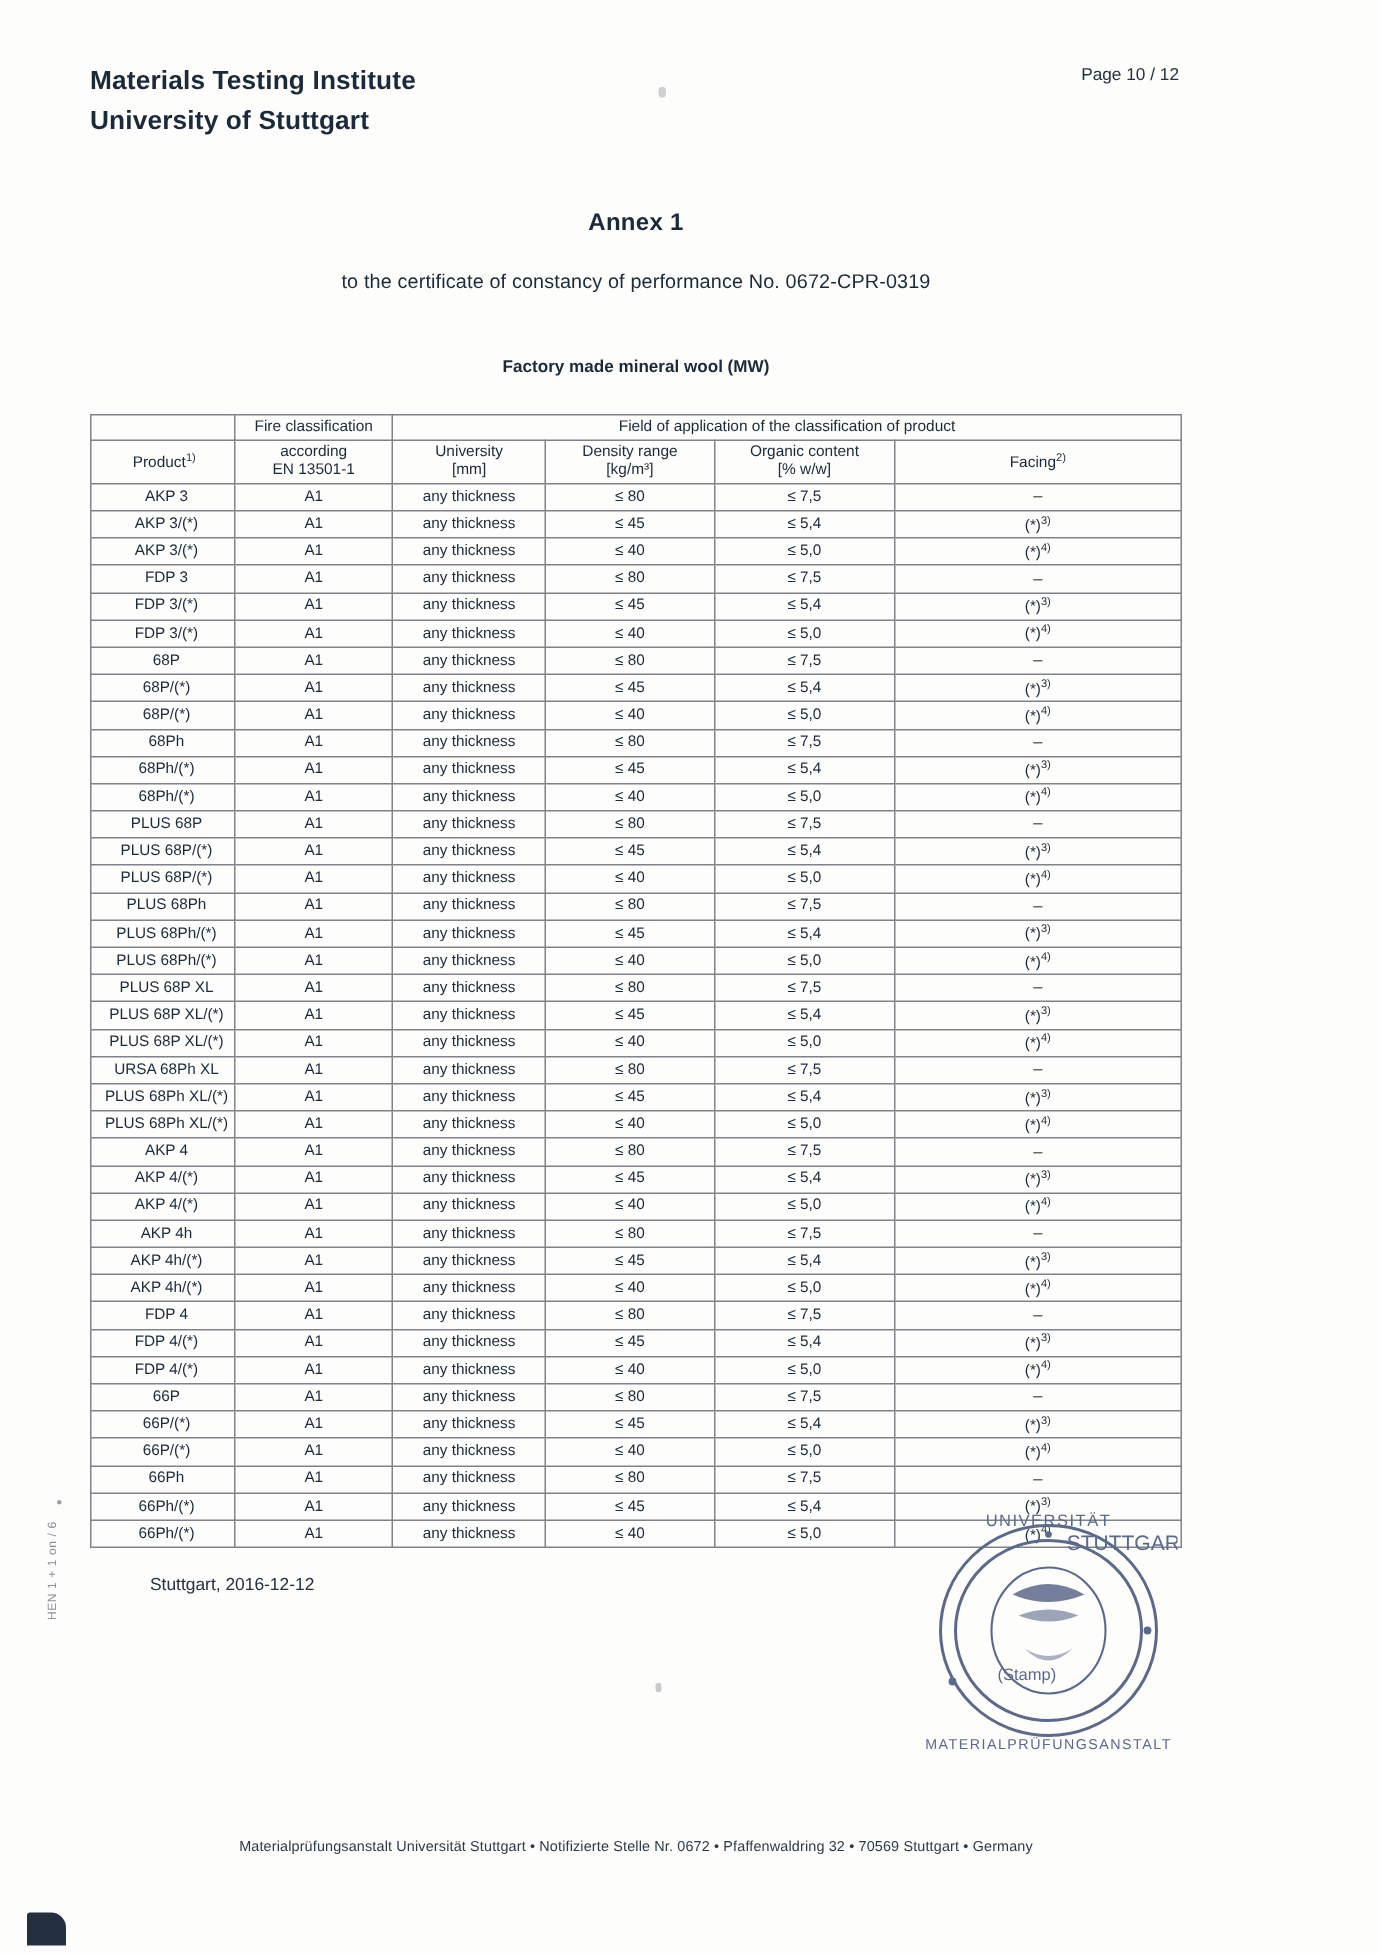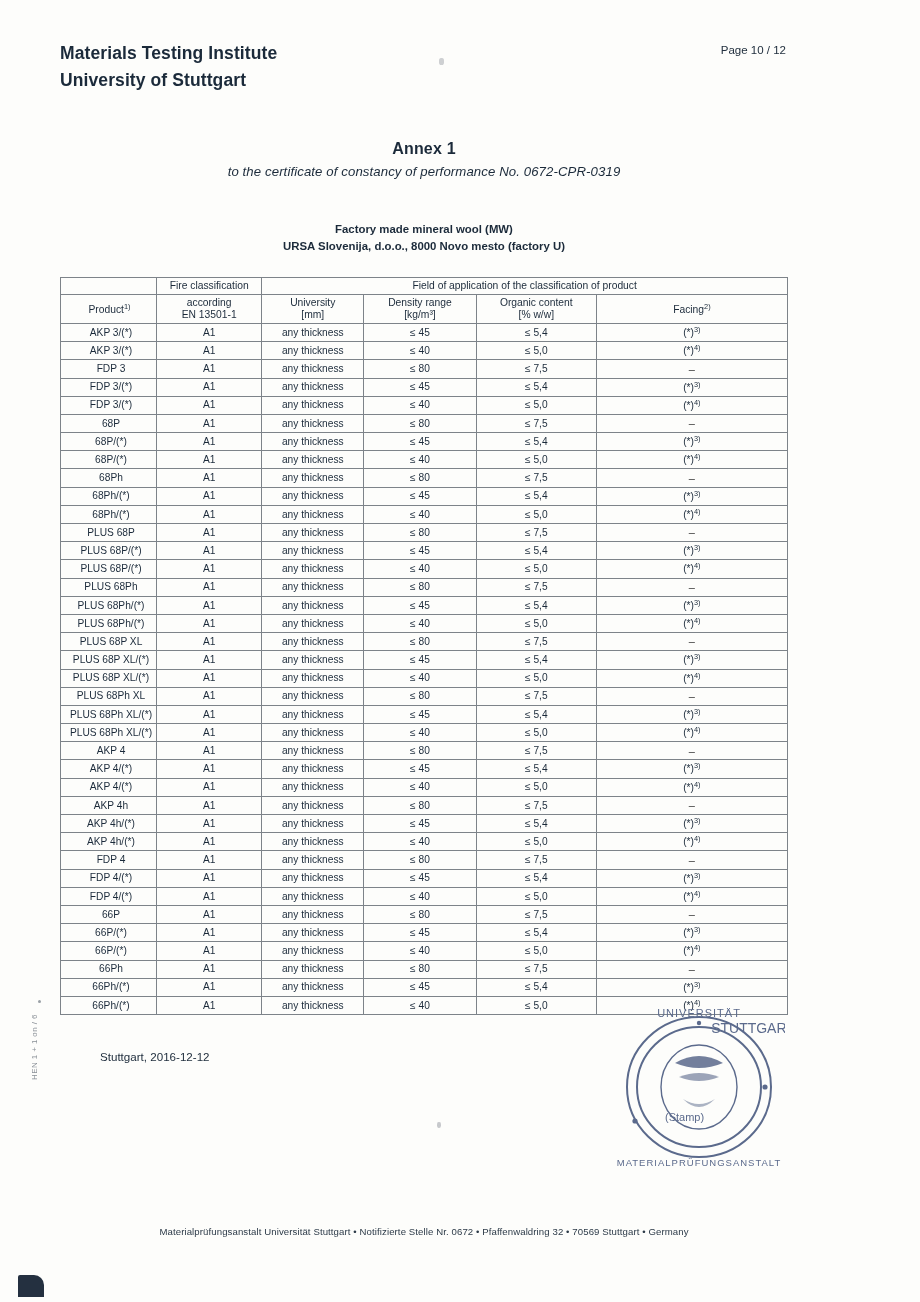--- a/index.html
+++ b/index.html
@@ -55,23 +55,22 @@
   .annex-title {
     text-align: center;
     font-size: 16px;
     font-weight: bold;
     margin-top: 46px;
     letter-spacing: .2px;
   }
   .subtitle {
     text-align: center;
     font-size: 13.2px;
-    margin-top: 6px;
+    margin-top: 22px;
     letter-spacing: .1px;
-    font-style: italic;
   }
   .product-block {
     text-align: center;
     font-size: 11.4px;
     font-weight: bold;
     margin-top: 42px;
     line-height: 1.5;
   }
   
   table.main {
@@ -190,21 +189,20 @@
     </div>
     <div class="page-num">Page 10 / 12</div>
   </div>
   <div class="head-dot"></div>
 
   <div class="annex-title">Annex 1</div>
   <div class="subtitle">to the certificate of constancy of performance No. 0672-CPR-0319</div>
 
   <div class="product-block">
     <div>Factory made mineral wool (MW)</div>
-    <div>URSA Slovenija, d.o.o., 8000 Novo mesto (factory U)</div>
   </div>
 
   <table class="main">
     <thead>
       <tr>
         <th class="col-product th-top-empty"></th>
         <th class="col-fire">Fire classification</th>
         <th colspan="4" class="hdr-field">Field of application of the classification of product</th>
       </tr>
       <tr>
@@ -227,20 +225,28 @@
           <div>Organic content</div>
           <div>[% w/w]</div>
         </th>
         <th class="col-facing">
           <span>Facing</span><span class="sup">2)</span>
         </th>
       </tr>
     </thead>
     <tbody id="table-body">
         <tr>
+          <td class="col-product">AKP 3</td>
+          <td class="col-fire">A1</td>
+          <td class="col-thick">any thickness</td>
+          <td class="col-dens">≤ 80</td>
+          <td class="col-org">≤ 7,5</td>
+          <td class="col-facing facing-cell"><span class="dash">–</span></td>
+        </tr>
+        <tr>
           <td class="col-product">AKP 3/(*)</td>
           <td class="col-fire">A1</td>
           <td class="col-thick">any thickness</td>
           <td class="col-dens">≤ 45</td>
           <td class="col-org">≤ 5,4</td>
           <td class="col-facing facing-cell"><span>(*)</span><span class="sup">3)</span></td>
         </tr>
         <tr>
           <td class="col-product">AKP 3/(*)</td>
           <td class="col-fire">A1</td>
@@ -387,21 +393,21 @@
         </tr>
         <tr>
           <td class="col-product">PLUS 68P XL/(*)</td>
           <td class="col-fire">A1</td>
           <td class="col-thick">any thickness</td>
           <td class="col-dens">≤ 40</td>
           <td class="col-org">≤ 5,0</td>
           <td class="col-facing facing-cell"><span>(*)</span><span class="sup">4)</span></td>
         </tr>
         <tr>
-          <td class="col-product">PLUS 68Ph XL</td>
+          <td class="col-product">URSA 68Ph XL</td>
           <td class="col-fire">A1</td>
           <td class="col-thick">any thickness</td>
           <td class="col-dens">≤ 80</td>
           <td class="col-org">≤ 7,5</td>
           <td class="col-facing facing-cell"><span class="dash">–</span></td>
         </tr>
         <tr>
           <td class="col-product">PLUS 68Ph XL/(*)</td>
           <td class="col-fire">A1</td>
           <td class="col-thick">any thickness</td>

